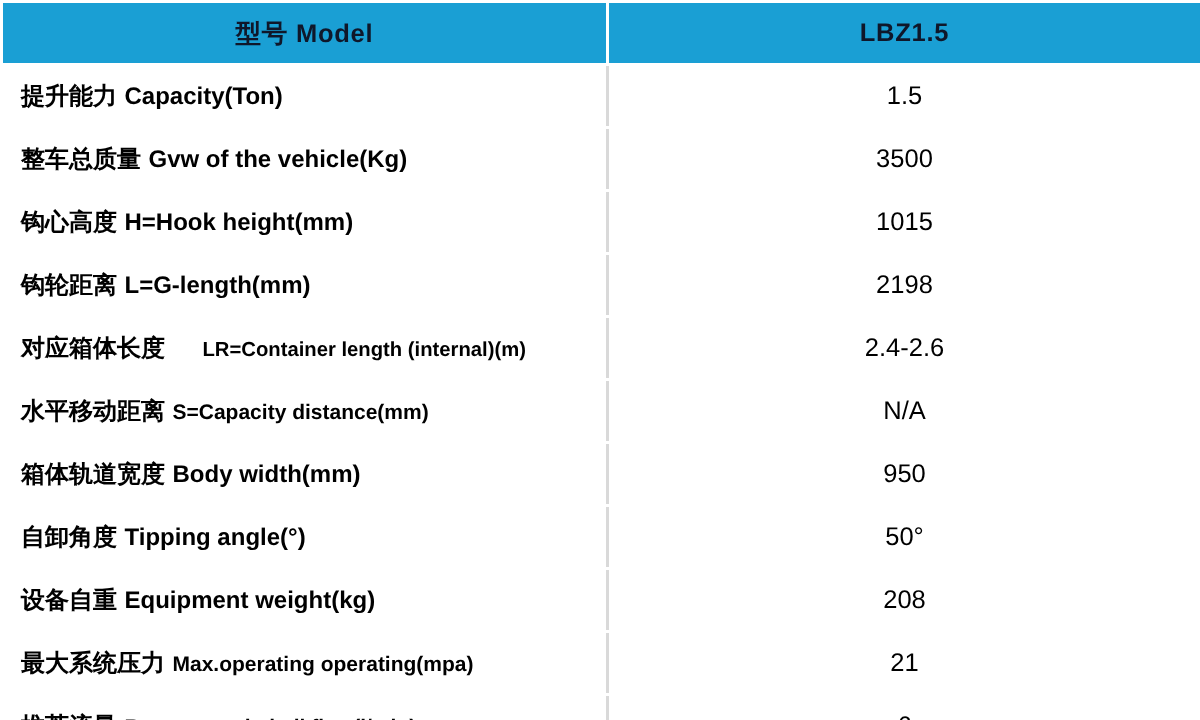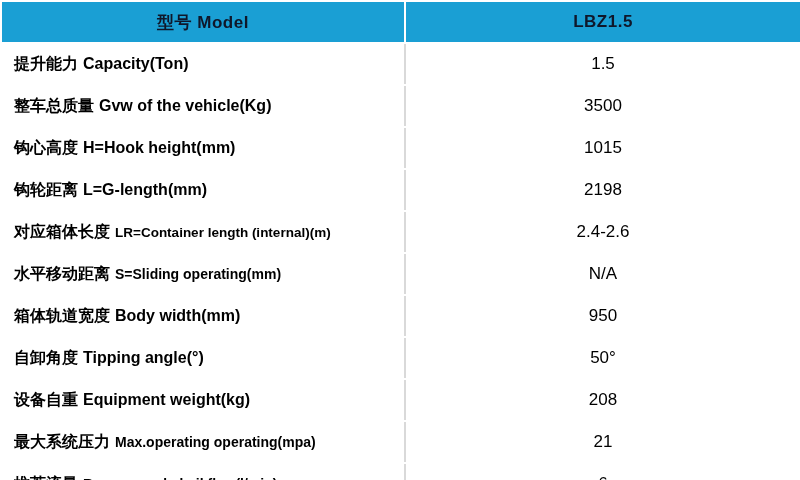--- a/index.html
+++ b/index.html
@@ -71,20 +71,21 @@
   }
   .label-en {
     font-size: 16px;
     font-weight: bold;
   }
   .label-en.small {
     font-size: 14px;
   }
   .label-en.xsmall {
     font-size: 13.5px;
+    margin-left: 20px;
   }
   .sep { display: inline-block; width: 5px; }
 </style>
 </head>
 <body>
 
 <table class="spec-table">
   <colgroup>
     <col class="c-label">
     <col class="c-value">
@@ -110,21 +111,21 @@
       </tr>
       <tr>
         <td class="label-cell"><span class="label-cn">钩轮距离</span><span class="sep"></span><span class="label-en">L=G-length(mm)</span></td>
         <td class="value-cell">2198</td>
       </tr>
       <tr>
         <td class="label-cell"><span class="label-cn">对应箱体长度</span><span class="sep"></span><span class="label-en xsmall">LR=Container length (internal)(m)</span></td>
         <td class="value-cell">2.4-2.6</td>
       </tr>
       <tr>
-        <td class="label-cell"><span class="label-cn">水平移动距离</span><span class="sep"></span><span class="label-en small">S=Sliding operating(mm)</span></td>
+        <td class="label-cell"><span class="label-cn">水平移动距离</span><span class="sep"></span><span class="label-en small">S=Capacity distance(mm)</span></td>
         <td class="value-cell">N/A</td>
       </tr>
       <tr>
         <td class="label-cell"><span class="label-cn">箱体轨道宽度</span><span class="sep"></span><span class="label-en">Body width(mm)</span></td>
         <td class="value-cell">950</td>
       </tr>
       <tr>
         <td class="label-cell"><span class="label-cn">自卸角度</span><span class="sep"></span><span class="label-en">Tipping angle(°)</span></td>
         <td class="value-cell">50°</td>
       </tr>

